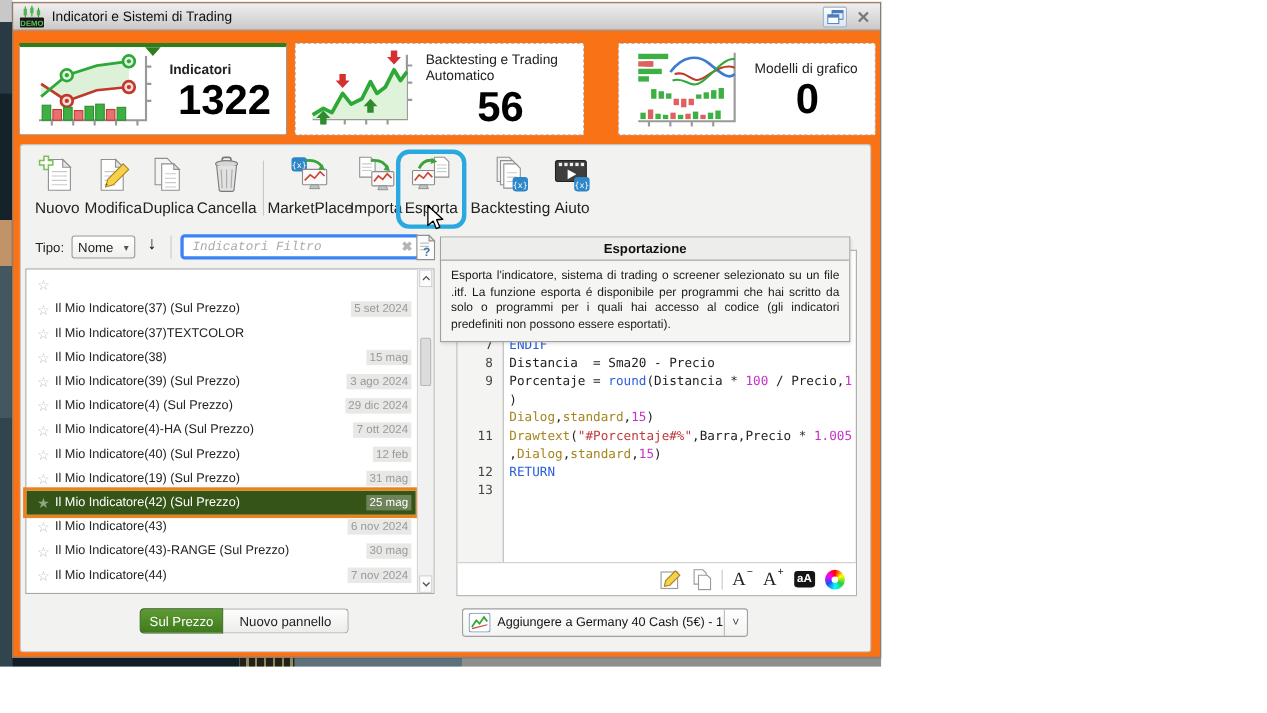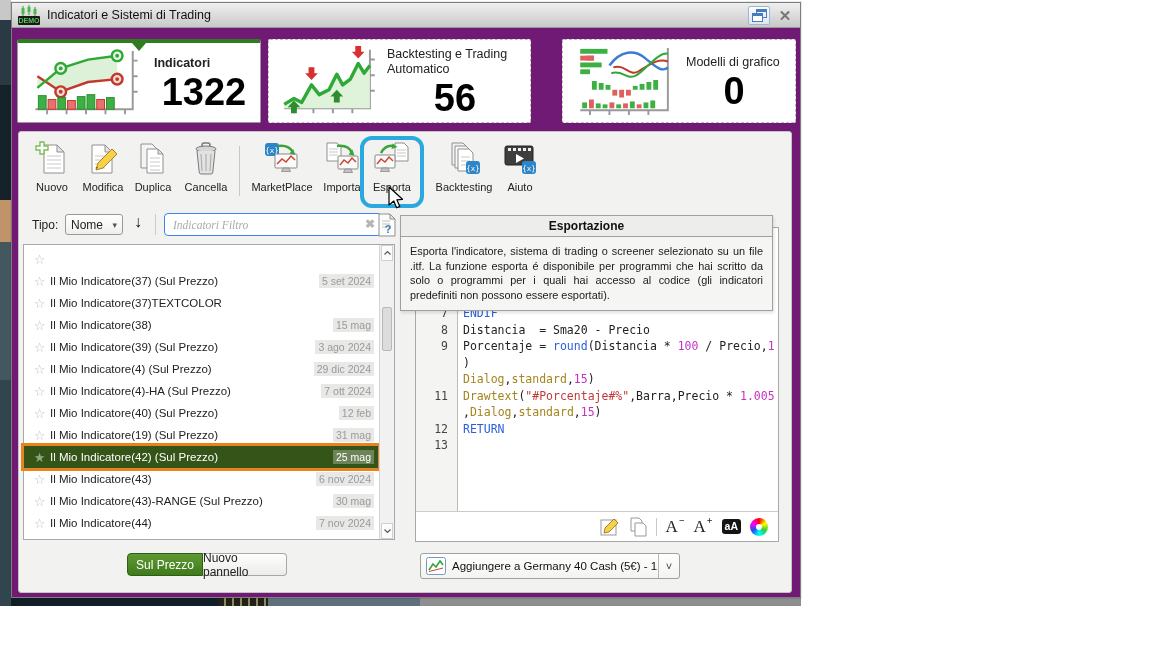--- a/index.html
+++ b/index.html
@@ -7,21 +7,21 @@
   body { font-family:"Liberation Sans", sans-serif; }
   .stage { position:relative; width:1152px; height:648px; overflow:hidden; background:#fff; }
 
   
   .bg-strip { position:absolute; left:0; top:0; width:11px; height:606px; background:#31454F; }
   .bg-strip .seg { position:absolute; left:0; width:11px; }
   .bg-bottom { position:absolute; left:0; top:598px; height:8px; }
 
   
   .dialog { position:absolute; left:11px; top:2px; width:790px; height:596px;
-            background:#701a75; border:1px solid #7E7E7E; box-shadow:0 0 0 1px rgba(0,0,0,.08); z-index:1; }
+            background:#f97316; border:1px solid #7E7E7E; box-shadow:0 0 0 1px rgba(0,0,0,.08); z-index:1; }
   .titlebar { position:absolute; left:0; top:0; right:0; height:25px;
               background:linear-gradient(#EFEFEF,#C9C9C9); border-bottom:1px solid #9A9A9A;
               display:flex; align-items:center; }
   .title-icon { margin-left:6px; width:22px; height:21px; }
   .title-text { margin-left:7px; font-size:12.5px; color:#111; }
   .win-btns { position:absolute; right:6px; top:3px; display:flex; align-items:center; gap:6px; }
   .btn-restore { width:22px; height:19px; background:linear-gradient(#FDFDFD,#DDE6F0); border:1px solid #9FB6CC;
                  display:flex; align-items:center; justify-content:center; border-radius:2px; }
   .btn-close { width:18px; height:19px; display:flex; align-items:center; justify-content:center;
                color:#777; font-size:15px; font-weight:bold; }
@@ -40,37 +40,37 @@
   .card-value { align-self:center; font-size:38px; font-weight:bold; color:#000; line-height:1.05; margin-top:2px; }
 
   
   .panel { position:absolute; left:6px; top:128px; width:774px; height:462px;
            background:#F2F2F0; border:1px solid #C4C4C4; border-radius:3px; }
 
   
   .tb-btn { position:absolute; top:8px; height:64px; display:flex; flex-direction:column; align-items:center;
             justify-content:flex-start; }
   .tb-btn svg { height:38px; }
-  .tb-label { font-size:11px; color:#222; margin-top:3px; white-space:nowrap; }
+  .tb-label { font-size:14px; color:#222; margin-top:3px; white-space:nowrap; }
   .tb-sep { position:absolute; top:14px; height:50px; width:1px; background:#C8C8C8; }
   .esporta-hl { position:absolute; left:341px; top:4px; width:64px; height:72px;
                 border:4px solid #29A9DF; border-radius:12px; z-index:5; pointer-events:none; }
 
   
   .filter-row { position:absolute; left:0; top:80px; right:0; height:28px; }
   .tipo-label { position:absolute; left:13px; top:6px; font-size:12px; color:#222; }
   .tipo-select { position:absolute; left:46px; top:2px; width:58px; height:21px;
                  background:linear-gradient(#FFF,#EFEFED); border:1px solid #999; border-radius:3px;
                  display:flex; align-items:center; justify-content:space-between; padding:0 5px; font-size:12px; color:#222; }
   .sort-arrow { position:absolute; left:115px; top:1px; font-size:16px; font-weight:bold; color:#111; }
   .filter-sep { position:absolute; left:136px; top:2px; height:21px; width:1px; background:#CCC; }
   .search-wrap { position:absolute; left:145px; top:1px; width:218px; height:23px; }
-  .search-input { width:100%; height:100%; border:1px solid #3b82f6; border-radius:4px; padding:0 24px 0 8px;
+  .search-input { width:100%; height:100%; border:3px solid #3b82f6; border-radius:4px; padding:0 24px 0 8px;
                   font-size:11.5px; font-style:italic; color:#444; background:#FFF; outline:none;
-                  font-family:Liberation Serif, serif; }
+                  font-family:Liberation Mono, monospace; }
   .search-input::placeholder { color:#AAA; font-style:italic; }
   .search-clear { position:absolute; right:7px; top:4px; font-size:12px; font-weight:bold; color:#B5B5B5; }
   .help-icon { position:absolute; left:356px; top:0px; }
 
   
   .list { position:absolute; left:4px; top:112px; width:372px; height:296px; background:#FFF;
           border:1px solid #A8A8A8; padding:3px 16px 0 0; }
   .list-row { height:22px; display:flex; align-items:center; font-size:11.5px; color:#222; padding-left:5px; }
   .list-row .star { width:21px; text-align:center; color:#C0C0C0; font-size:13px; }
   .list-row .nm { flex:1; white-space:nowrap; overflow:hidden; }
@@ -81,21 +81,21 @@
   .scrollbar { position:absolute; right:0; top:0; bottom:0; width:15px; background:#F1F1F1; border-left:1px solid #D5D5D5; }
   .sb-btn { position:absolute; left:1px; right:1px; height:16px; background:#FCFCFC; border:1px solid #D0D0D0;
             display:flex; align-items:center; justify-content:center; }
   .sb-thumb { position:absolute; left:2px; right:2px; top:62px; height:44px; background:#DCDCDC;
               border:1px solid #B8B8B8; border-radius:2px; }
 
   
   .seg-btns { position:absolute; left:108px; top:421px; height:23px; display:flex; }
   .seg-green { width:76px; background:linear-gradient(#5E9A33,#3F7A1C); border:1px solid #2E5E12;
                border-radius:4px 0 0 4px; color:#FFF; font-size:12px; display:flex; align-items:center; justify-content:center; }
-  .seg-white { width:84px; background:linear-gradient(#FEFEFE,#ECECEA); border:1px solid #A8A8A8; border-left:none;
+  .seg-white { width:114px; background:linear-gradient(#FEFEFE,#ECECEA); border:1px solid #A8A8A8; border-left:none;
                border-radius:0 4px 4px 0; color:#222; font-size:12px; display:flex; align-items:center; justify-content:center; }
 
   
   .code-panel { position:absolute; left:396px; top:95px; width:364px; height:315px; background:#FFF;
                 border:1px solid #A8A8A8; }
   .code-gutter-bg { position:absolute; left:0; top:0; bottom:30px; width:42px; background:#F4F4F2; border-right:1px solid #BBB; }
   .code-lines { position:absolute; left:0; top:0; right:0; bottom:30px; padding-top:78px; overflow:hidden; }
   .code-line { display:flex; height:16.5px; font-family:"DejaVu Sans Mono", monospace; font-size:11.5px; }
   .code-line .ln { width:38px; text-align:right; padding-right:6px; color:#444; flex:0 0 auto; }
   .code-line .lc { padding-left:9px; white-space:pre; color:#222; }

